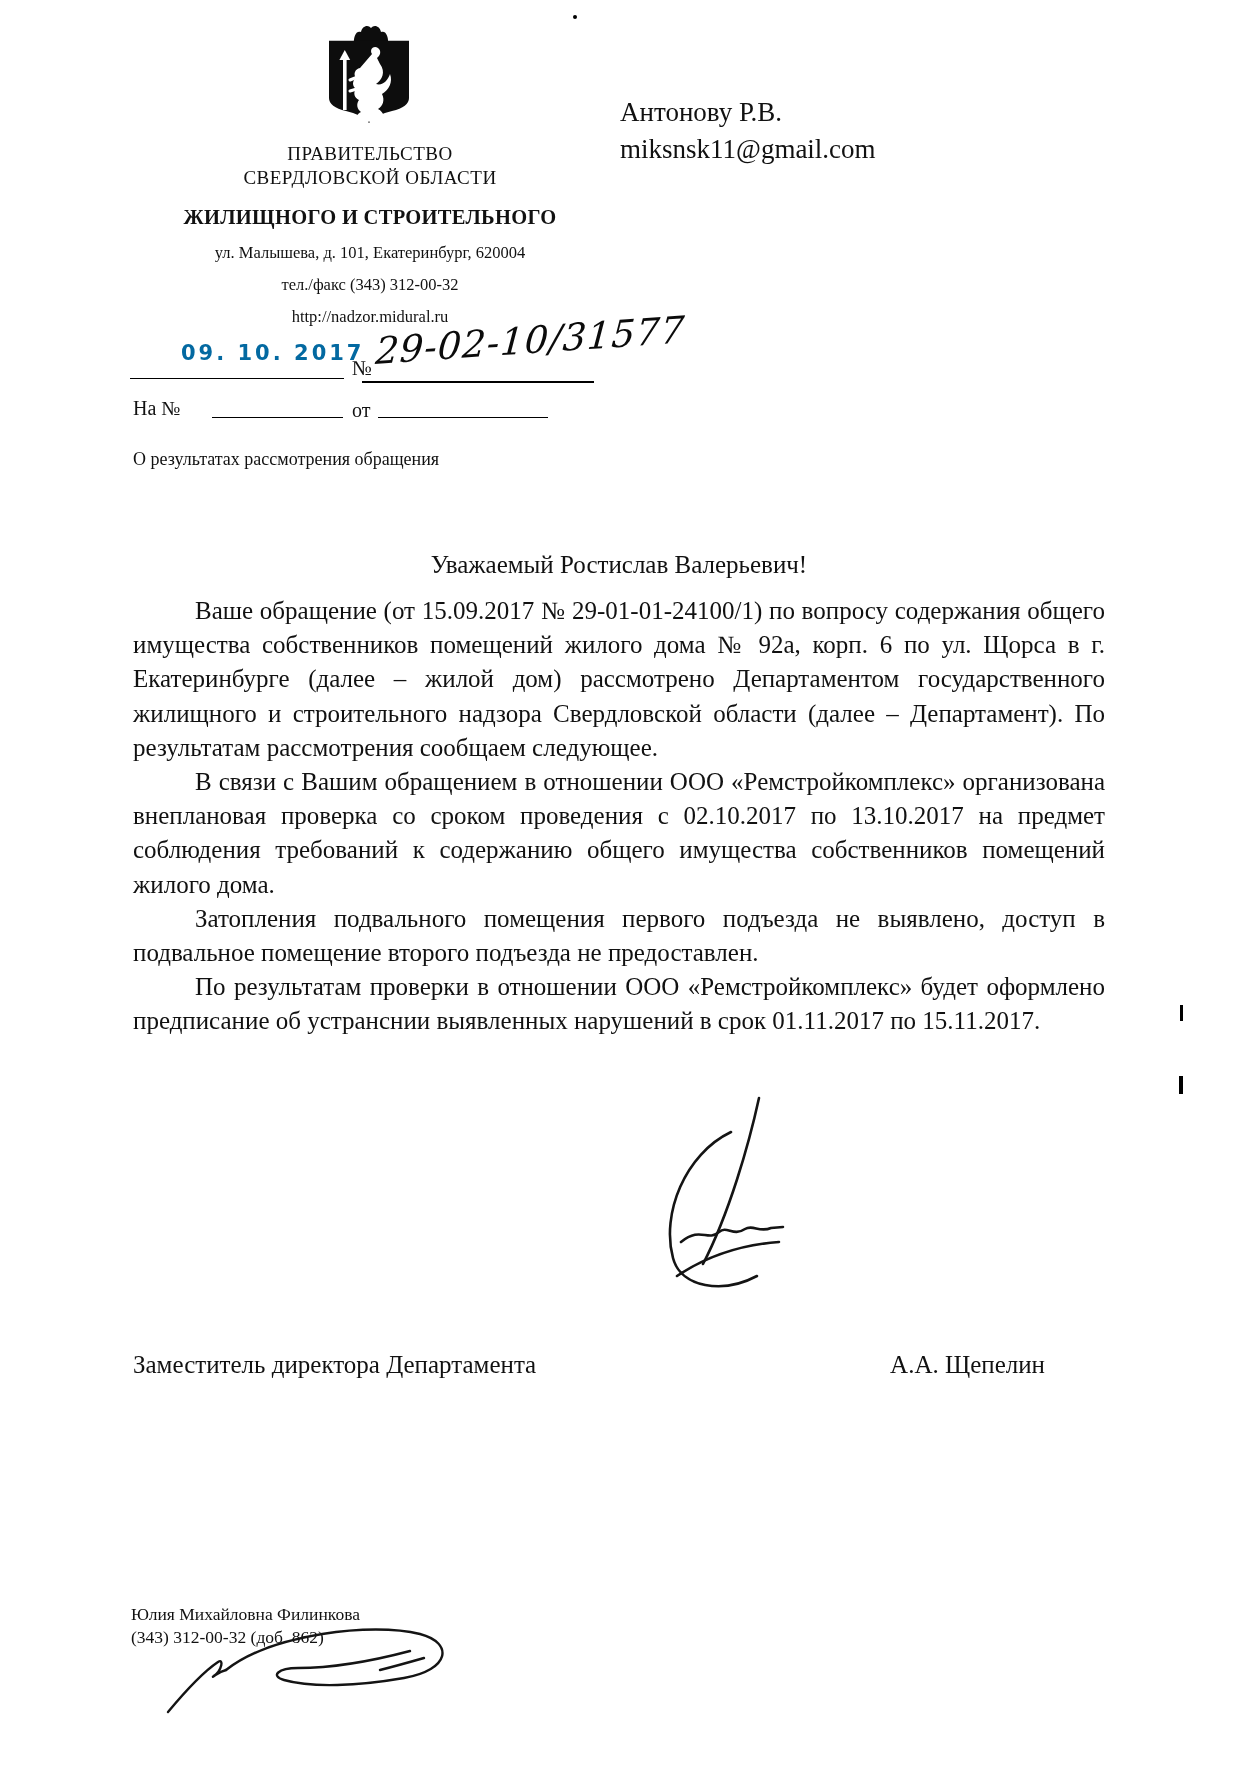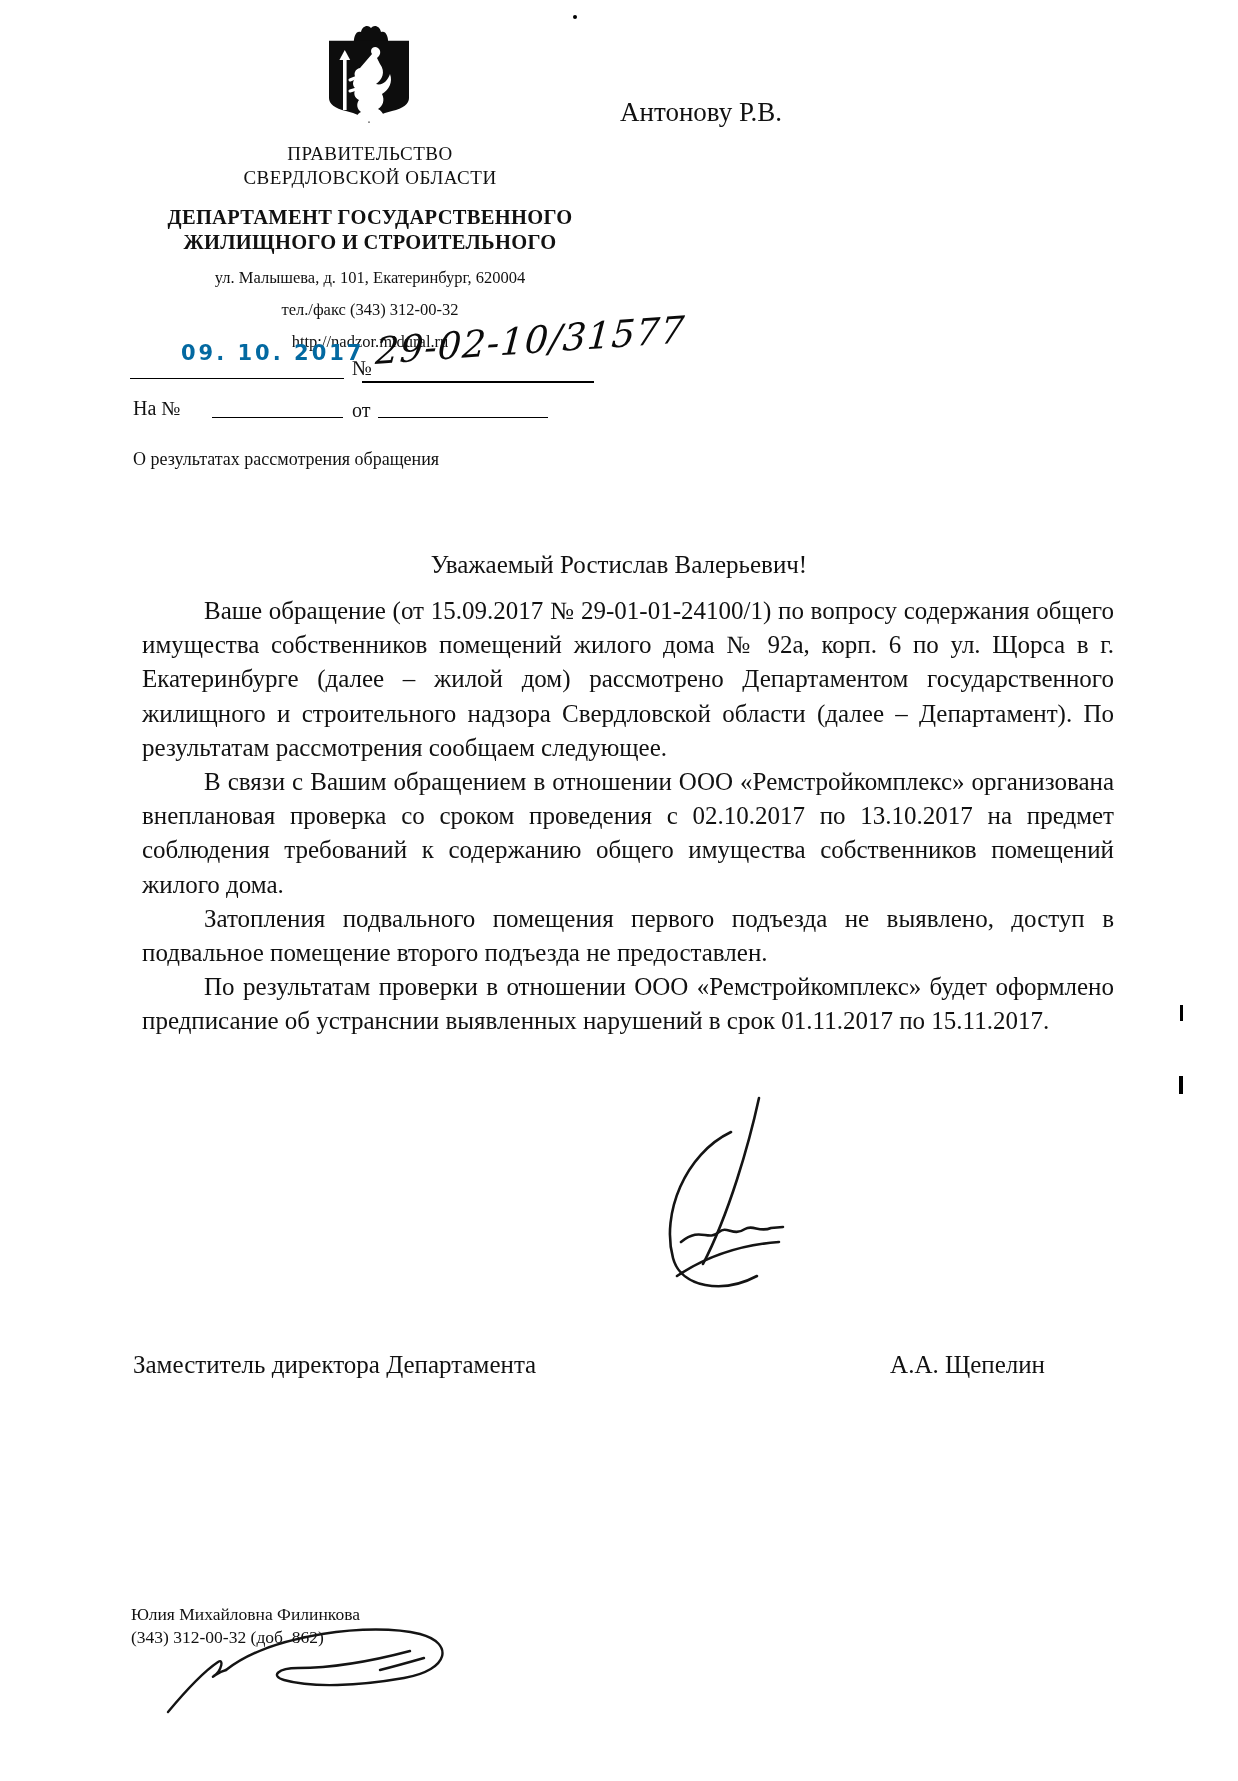--- a/index.html
+++ b/index.html
@@ -45,21 +45,21 @@
   .from-label{position:absolute;left:352px;top:399px;font-size:20px;}
   
   .recipient{position:absolute;left:620px;top:94px;font-size:27px;line-height:37px;}
   .recipient p{margin:0;}
   
   .subject{position:absolute;left:133px;top:449px;font-size:18px;}
   .salutation{position:absolute;left:133px;top:551px;width:972px;text-align:center;font-size:25px;}
   
   .body-text{
     position:absolute;left:133px;top:594px;width:972px;
-    font-size:25px;line-height:34.2px;text-align:justify;margin-left:9px;
+    font-size:25px;line-height:34.2px;text-align:justify;
   }
   .body-text p{margin:0;text-indent:62px;}
   
   .sig-row{
     position:absolute;left:133px;top:1351px;width:972px;
     font-size:25px;display:flex;justify-content:space-between;
   }
   .sig-name{margin-right:60px;}
   .sig-main{position:absolute;left:645px;top:1092px;width:152px;height:216px;}
   
@@ -89,21 +89,20 @@
 
       <path d="M46,30 c-3,-5 2,-9 6,-6 c4,3 2,8 -1,10 l3,6 c6,8 2,16 -4,20 c7,2 12,-4 14,-10 c3,8 -1,16 -8,20 c3,6 1,12 -4,15 c6,3 8,10 4,14 c-4,4 -11,3 -13,-2 c-2,5 -8,5 -11,1 c-3,-4 -1,-8 3,-10 c-4,-3 -5,-8 -2,-12 c-5,-2 -6,-8 -3,-11 c-4,-3 -4,-8 0,-11 c-3,-4 -1,-9 4,-10 z" fill="#ffffff"></path>
       <path d="M34,52 l-10,4 M34,64 l-10,3" stroke="#ffffff" stroke-width="3" fill="none" stroke-linecap="round"></path>
     </svg>
   </div>
 
   <div class="letterhead">
     <p class="gov-line">ПРАВИТЕЛЬСТВО</p>
     <p class="gov-line">СВЕРДЛОВСКОЙ ОБЛАСТИ</p>
     <div class="dept-block">
-      <p class="dept-line">ДЕПАРТАМЕНТ ГОСУДАРСТВЕННОГО</p>
       <p class="dept-line">ЖИЛИЩНОГО И СТРОИТЕЛЬНОГО</p>
     </div>
     <div class="addr-block">
       <p class="addr-line">ул. Малышева, д. 101, Екатеринбург, 620004</p>
       <p class="addr-line">тел./факс (343) 312-00-32</p>
       <p class="addr-line">http://nadzor.midural.ru</p>
     </div>
   </div>
 
   <div class="date-stamp">09. 10. 2017</div>
@@ -112,20 +111,21 @@
   <div class="rule thin" style="left:130px;top:378px;width:214px;"></div>
   <div class="rule" style="left:362px;top:381px;width:232px;"></div>
 
   <div class="reply-label">На №</div>
   <div class="rule thin" style="left:212px;top:417px;width:131px;"></div>
   <div class="from-label">от</div>
   <div class="rule thin" style="left:378px;top:417px;width:170px;"></div>
 
   <div class="recipient">
     <p>Антонову Р.В.</p>
+    <p>miksnsk11@gmail.com</p>
   </div>
 
   <div class="subject">О результатах рассмотрения обращения</div>
 
   <div class="salutation">Уважаемый Ростислав Валерьевич!</div>
 
   <div class="body-text">
     <p>Ваше обращение (от 15.09.2017 № 29-01-01-24100/1) по вопросу содержания общего имущества собственников помещений жилого дома № 92а, корп. 6 по ул. Щорса в г. Екатеринбурге (далее – жилой дом) рассмотрено Департаментом государственного жилищного и строительного надзора Свердловской области (далее – Департамент). По результатам рассмотрения сообщаем следующее.</p>
     <p>В связи с Вашим обращением в отношении ООО «Ремстройкомплекс» организована внеплановая проверка со сроком проведения с 02.10.2017 по 13.10.2017 на предмет соблюдения требований к содержанию общего имущества собственников помещений жилого дома.</p>
     <p>Затопления подвального помещения первого подъезда не выявлено, доступ в подвальное помещение второго подъезда не предоставлен.</p>

